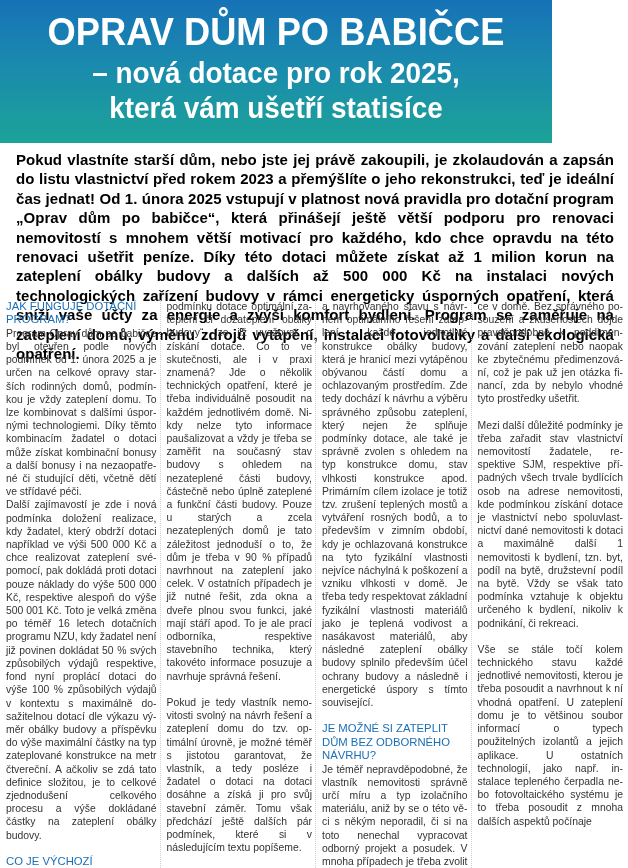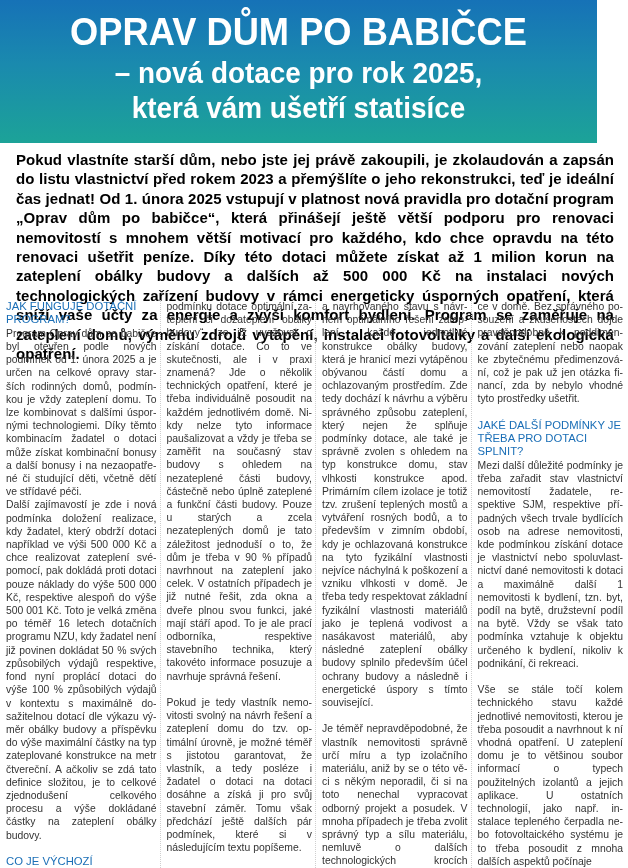--- a/index.html
+++ b/index.html
@@ -1,20 +1,20 @@
 <!DOCTYPE html>
 <html><head>
   <meta charset="utf-8">
   <style>
     * { box-sizing: border-box; margin: 0; padding: 0; }
     html, body { width: 628px; height: 868px; overflow: hidden; background: #ffffff; }
     body { font-family: "Liberation Sans", sans-serif; color: #2a2a2a; position: relative; }
 
     .header {
-      position: absolute; left: 0; top: 0; width: 597px; height: 143px;
+      position: absolute; left: 0; top: 0; width: 552px; height: 143px;
       background: linear-gradient(180deg, #1672b7 0%, #1a8aae 45%, #1ca398 100%);
       text-align: center; color: #ffffff;
     }
     .header .title-main {
       position: absolute; left: 0; width: 100%; top: 10px;
       font-weight: bold; font-size: 39px; line-height: 44px; letter-spacing: 0px;
       transform: scaleX(0.93);
     }
     .header .title-sub {
       position: absolute; left: 0; width: 100%;
@@ -72,24 +72,24 @@
   <div class="col">
     <p>podmínku dotace optimální za­teplení či dozateplení obálky bu­dovy“, lze již uvažovat o získá­ní dotace. Co to ve skutečnosti, ale i v praxi znamená? Jde o ně­kolik technických opatření, kte­ré je třeba individuálně posoudit na každém jednotlivém domě. Ni­kdy nelze tyto informace pauša­lizovat a vždy je třeba se zaměřit na současný stav budovy s ohle­dem na nezateplené části budo­vy, částečně nebo úplně zateple­né a funkční části budovy. Pouze u starých a zcela nezateplených domů je tato záležitost jednodu­ší o to, že dům je třeba v 90 % pří­padů navrhnout na zateplení ja­ko celek. V ostatních případech je již nutné řešit, zda okna a dveře plnou svou funkci, jaké mají stá­ří apod. To je ale prací odborní­ka, respektive stavebního techni­ka, který takovéto informace po­suzuje a navrhuje správná řešení.</p>
     <div class="gap"></div>
     <p>Pokud je tedy vlastník nemo­vitosti svolný na návrh řeše­ní a zateplení domu do tzv. op­timální úrovně, je možné téměř s jistotou garantovat, že vlastník, a tedy posléze i žadatel o dotaci na dotaci dosáhne a získá ji pro svůj stavební záměr. Tomu však předchází ještě dalších pár pod­mínek, které si v následujícím textu popíšeme.</p>
 
   </div>
 
   <div class="col">
     <p>a navrhovaného stavu s návr­hem optimálního řešení zatep­lení každé jednotlivé konstrukce obálky budovy, která je hranicí mezi vytápěnou obývanou čás­tí domu a ochlazovaným pro­středím. Zde tedy dochází k ná­vrhu a výběru správného způ­sobu zateplení, který nejen že splňuje podmínky dotace, ale také je správně zvolen s ohle­dem na typ konstrukce domu, stav vlhkosti konstrukce apod. Primárním cílem izolace je to­tiž tzv. zrušení teplených mos­tů a vytváření rosných bodů, a to především v zimním obdo­bí, kdy je ochlazovaná konstruk­ce na tyto fyzikální vlastnos­ti nejvíce náchylná k poškoze­ní a vzniku vlhkosti v domě. Je třeba tedy respektovat základ­ní fyzikální vlastnosti materiálů jako je teplená vodivost a nasá­kavost materiálů, aby následné zateplení obálky budovy splnilo především účel ochrany budovy a následně i energetické úspory s tímto související.</p>
     <div class="gap"></div>
+    <h3>JE MOŽNÉ SI ZATEPLIT DŮM BEZ ODBORNÉHO NÁVRHU?</h3>
     <p>Je téměř nepravděpodobné, že vlastník nemovitosti správ­ně určí míru a typ izolačního materiálu, aniž by se o této vě­ci s někým neporadil, či si na to­to nenechal vypracovat odbor­ný projekt a posudek. V mnoha případech je třeba zvolit správ­ný typ a sílu materiálu, nemluvě o dalších technologických kro­cích případné aplikace těchto materiálů na konkrétní konstruk­</p>
   </div>
 
   <div class="col">
     <p>ce v domě. Bez správného po­souzení a zkušenostech dojde pravděpodobně k poddimen­zování zateplení nebo naopak ke zbytečnému předimenzová­ní, což je pak už jen otázka fi­nancí, zda by nebylo vhodné ty­to prostředky ušetřit.</p>
     <div class="gap"></div>
-    <h3>JAKÉ DALŠÍ PODMÍNKY JE TŘEBA PRO DOTACI SPLNIT?</h3>
     <p>Mezi další důležité podmín­ky je třeba zařadit stav vlast­nictví nemovitostí žadatele, re­spektive SJM, respektive pří­padných všech trvale bydlících osob na adrese nemovitosti, kde podmínkou získání dotace je vlastnictví nebo spoluvlast­nictví dané nemovitosti k dotaci a maximálně další 1 nemovitosti k bydlení, tzn. byt, podíl na bytě, družstevní podíl na bytě. Vždy se však tato podmínka vztahu­je k objektu určeného k bydlení, nikoliv k podnikání, či rekreaci.</p>
     <div class="gap"></div>
     <p>Vše se stále točí kolem technic­kého stavu každé jednotlivé ne­movitosti, kterou je třeba po­soudit a navrhnout k ní vhod­ná opatření. U zateplení domu je to většinou soubor informa­cí o typech použitelných izo­lantů a jejich aplikace. U ostat­ních technologií, jako např. in­stalace tepleného čerpadla ne­bo fotovoltaického systému je to třeba posoudit z mno­ha dalších aspektů počínaje</p>
   </div>
 </div>
 
 </body></html>

